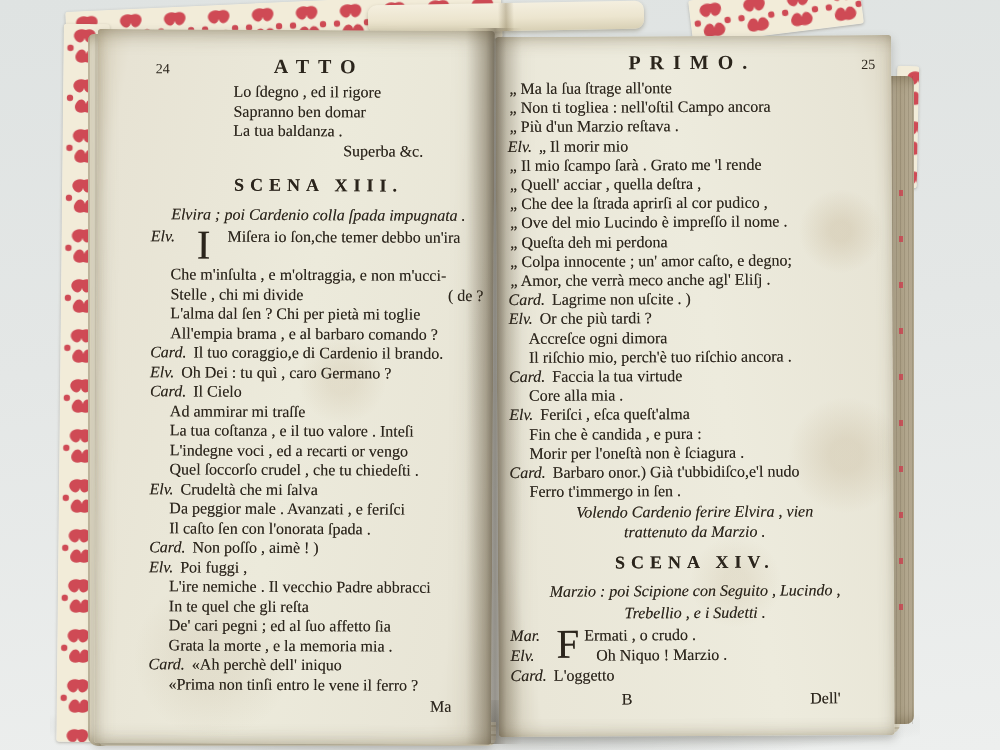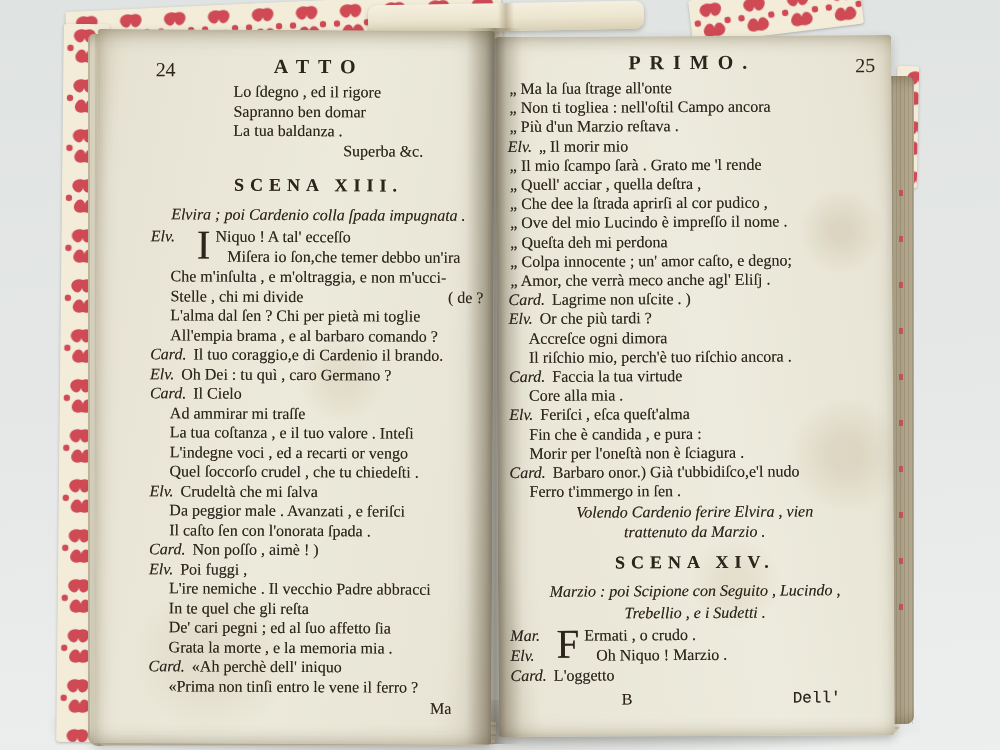--- a/index.html
+++ b/index.html
@@ -60,21 +60,21 @@
                inset -12px 0 16px -12px rgba(120,105,72,.3),
                0 4px 10px rgba(70,70,62,.28);}
   #gutter{position:absolute;left:466px;top:28px;width:56px;height:716px;pointer-events:none;
     background:linear-gradient(90deg,rgba(87,74,52,0) 0%,rgba(87,74,52,.25) 36%,rgba(60,50,35,.42) 52%,rgba(87,74,52,.14) 72%,transparent 100%);}
   
   .content{position:relative;color:#2b251c;}
   #leftContent{padding:24px 8px 0 54px;}
   #rightContent{padding:14px 14px 0 12px;}
   .pg-header{position:relative;text-align:center;font-weight:bold;font-size:20px;
     letter-spacing:9px;line-height:24px;margin-bottom:4px;}
-  .pg-num{position:absolute;top:4px;font-weight:normal;font-size:20px;letter-spacing:0;}
+  .pg-num{position:absolute;top:4px;font-weight:normal;font-size:14px;letter-spacing:0;}
   #leftContent .pg-num{left:4px;}
   #rightContent .pg-num{right:2px;margin-left:24px;}
   .line{white-space:nowrap;font-size:16px;line-height:19.5px;
     text-shadow:0 0 .4px rgba(43,37,28,.55);}
   #rightLines .line{line-height:19.2px;}
   .aria{margin-left:82px;}
   .ariaclose{margin-left:192px;margin-bottom:16px;}
   .scene{text-align:center;font-size:18px;letter-spacing:6px;font-weight:bold;margin:12px 0 9px;}
   .cast,.cast2,.stage,.stage2{font-style:italic;text-align:center;}
   .cast{margin-bottom:3px;}
@@ -87,21 +87,21 @@
   .dc-speakers{width:46px;flex:none;font-style:italic;}
   .dc-speakers div{line-height:19.5px;}
   .dropcap{flex:none;font-size:41px;line-height:37px;margin-right:5px;}
   .dc-lines div{line-height:19.5px;}
   .dc-lines .l2{margin-left:12px;}
   .catchline{text-align:right;padding-right:32px;margin-top:3px;font-size:16px;
     text-shadow:0 0 .4px rgba(43,37,28,.55);}
   .sigline{position:relative;height:20px;margin-top:5px;font-size:16px;
     text-shadow:0 0 .4px rgba(43,37,28,.55);}
   .sig{position:absolute;left:30%;}
-  .cw{position:absolute;right:40px;font-family:Liberation Mono, monospace;}
+  .cw{position:absolute;right:40px;}
 </style>
 </head>
 <body>
 
 <div id="stage">
 
   <svg width="0" height="0" style="position:absolute">
     <defs>
       <pattern id="fleur" width="44" height="50" patternUnits="userSpaceOnUse">
         <rect width="44" height="50" fill="#f2ecd9"></rect>
@@ -149,21 +149,20 @@
           <div class="line aria">La tua baldanza .</div>
           <div class="line ariaclose">Superba &amp;c.</div>
           <div class="line scene">SCENA XIII.</div>
           <div class="line cast">Elvira ; poi Cardenio colla ſpada impugnata .</div>
           <div class="line dcrow">
             <div class="dc-speakers">
               <div>Elv.</div>
             </div>
             <span class="dropcap">I</span>
             <div class="dc-lines">
-              <div>Niquo ! A tal' ecceſſo</div>
               <div class="l2">Miſera io ſon,che temer debbo un'ira</div>
             </div>
           </div>
           <div class="line v">Che m'inſulta , e m'oltraggia, e non m'ucci-</div>
           <div class="line v withright">
             <span>Stelle , chi mi divide</span>
             <span>( de ?</span>
           </div>
           <div class="line v">L'alma dal ſen ? Chi per pietà mi toglie</div>
           <div class="line v">All'empia brama , e al barbaro comando ?</div>

